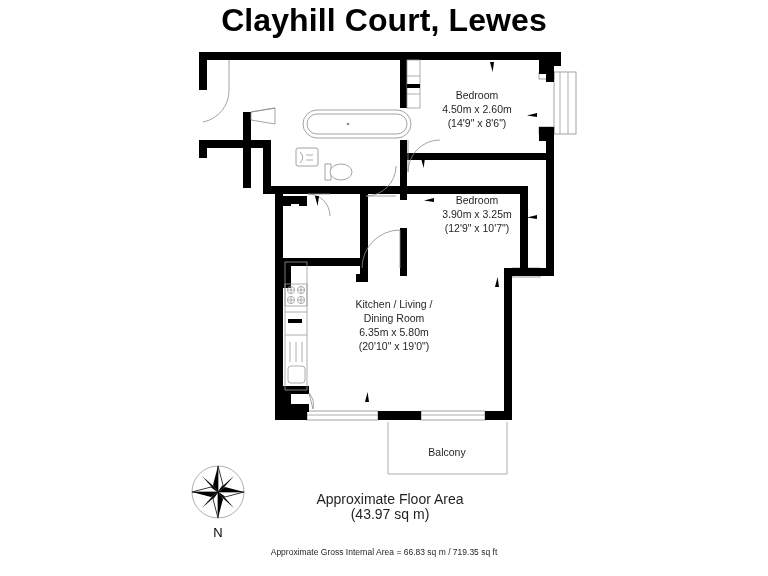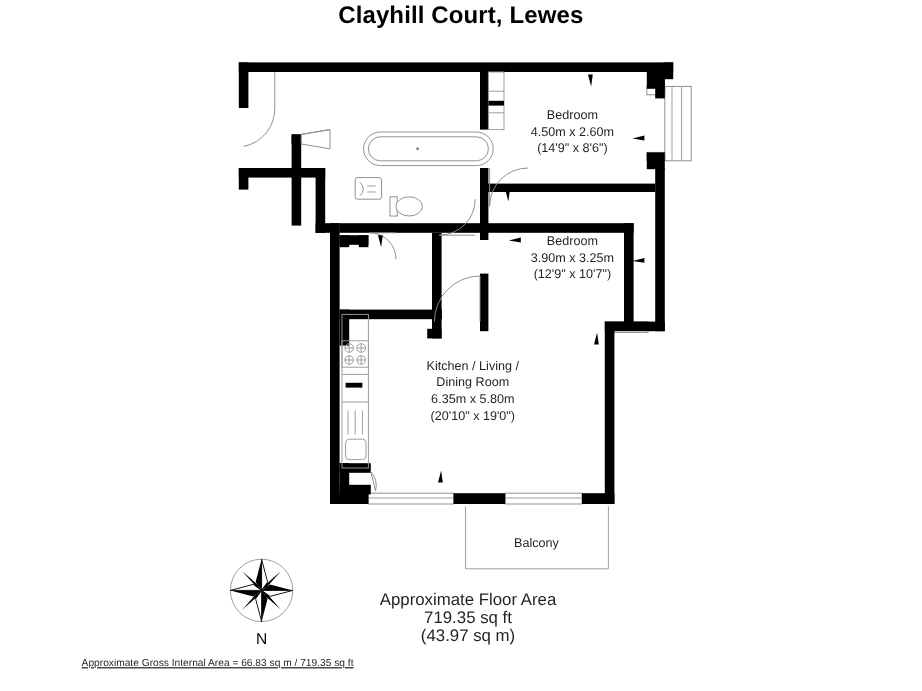--- a/index.html
+++ b/index.html
@@ -19,21 +19,21 @@
     position: relative;
     width: 768px;
     height: 576px;
   }
   #plan-title {
     position: absolute;
     top: 2px;
     left: 0;
     width: 768px;
     text-align: center;
-    font-size: 20px;
+    font-size: 32px;
     font-weight: bold;
     letter-spacing: 0.1px;
     color: #000000;
   }
   #floorplan-svg {
     position: absolute;
     top: 0;
     left: 0;
   }
   .room-label {
@@ -59,27 +59,27 @@
     left: 290px;
     top: 492px;
     width: 200px;
     text-align: center;
     font-size: 14px;
     line-height: 15px;
     color: #231f20;
   }
   #disclaimer-block {
     position: absolute;
-    left: 68px;
+    left: 84px;
     top: 547px;
     width: 600px;
+    text-align: center;
     font-size: 8.5px;
     line-height: 11.5px;
     color: #231f20;
-    text-decoration: underline;
   }
   .wall { fill: #000000; }
   .thinline { stroke: #9a9a9a; stroke-width: 0.8; fill: none; }
   .fixture { stroke: #8c8c8c; stroke-width: 0.8; fill: #ffffff; }
   .doorarc { stroke: #8c8c8c; stroke-width: 0.8; fill: none; }
   .doorleaf { stroke: #8c8c8c; stroke-width: 0.8; fill: #ffffff; }
   .winline { stroke: #8c8c8c; stroke-width: 0.8; fill: #ffffff; }
 </style>
 </head>
 <body>
@@ -311,21 +311,20 @@
       <path d="M16 16 L3.5 5 L0 0 L5 3.5 Z" fill="#000000"></path>
       <path d="M-16 16 L-5 3.5 L0 0 L-3.5 5 Z" fill="#000000"></path>
       <path d="M-16 -16 L-3.5 -5 L0 0 L-5 -3.5 Z" fill="#000000"></path>
       <text class="compass-letter" x="0" y="45">N</text>
     </g>
 
   </svg>
 
   <div id="area-block">
     <div>Approximate Floor Area</div>
-    <div>719.35 sq ft</div>
     <div>(43.97 sq m)</div>
   </div>
 
   <div id="disclaimer-block">
     <div>Approximate Gross Internal Area = 66.83 sq m / 719.35 sq ft</div>
   </div>
 
 </div>
 
 </body></html>

